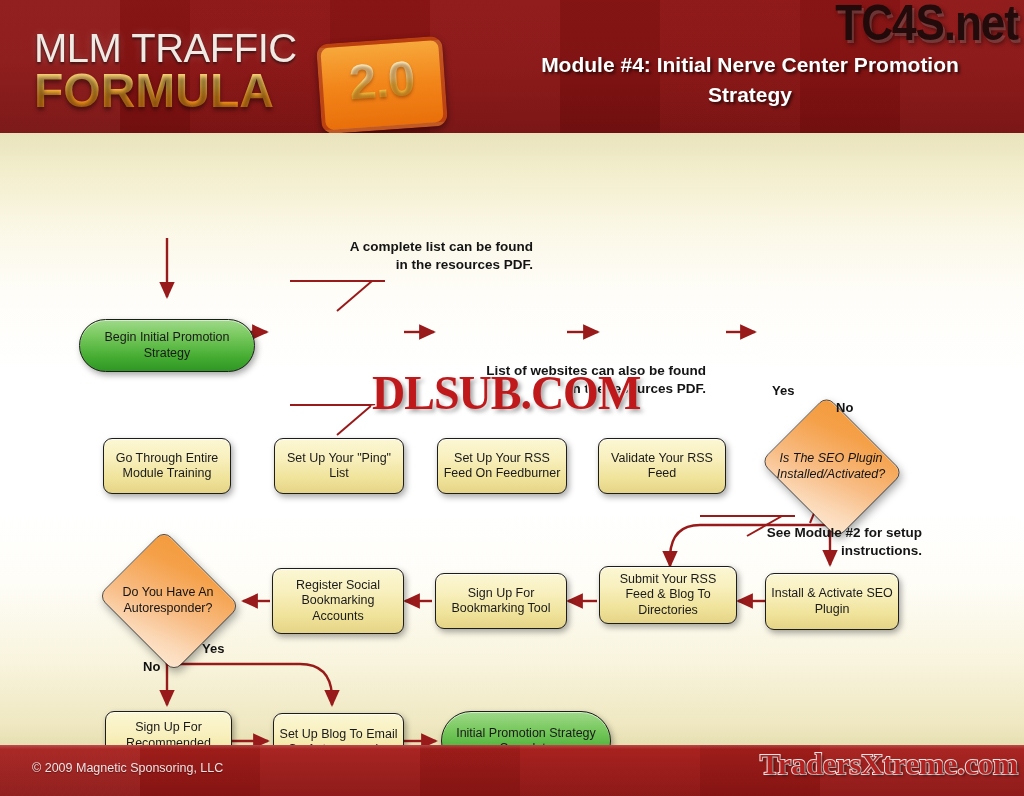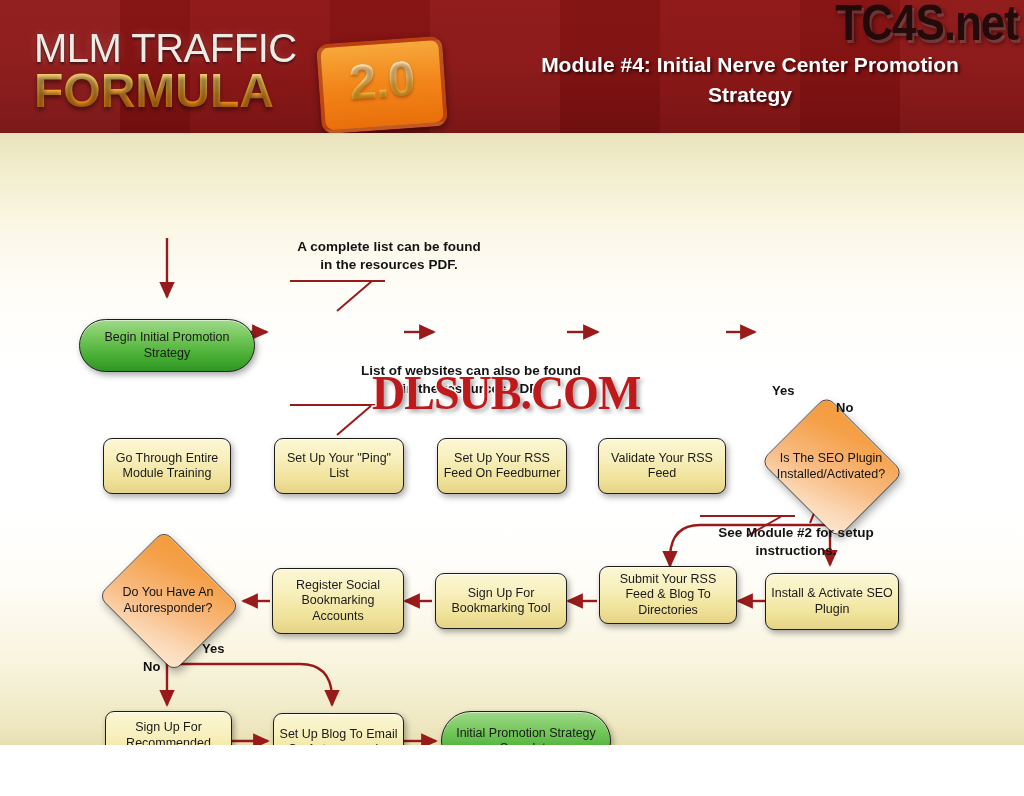--- a/index.html
+++ b/index.html
@@ -136,21 +136,21 @@
     display:flex;align-items:center;justify-content:center;text-align:center;
     font-family:"Liberation Sans", sans-serif;font-size:12.5px;line-height:16px;color:#141414;
   }
 
   
   .svg-layer{position:absolute;left:0;top:0;width:1024px;height:612px;pointer-events:none;}
 
   
   .annot{
     position:absolute;font-family:"Liberation Sans", sans-serif;
-    font-size:13.5px;font-weight:bold;color:#141414;line-height:18px;text-align:center;
+    font-size:13.5px;font-weight:bold;color:#141414;line-height:18px;text-align:right;
   }
   .edge-label{
     position:absolute;font-family:"Liberation Sans", sans-serif;
     font-size:13px;font-weight:bold;color:#111;
   }
 
   
   .dlsub{
     position:absolute;left:372px;top:366px;
     font-family:"Liberation Serif", serif;
@@ -286,21 +286,21 @@
       </div>
 
       <div class="node proc" style="left:437px;top:305px;width:130px;height:56px;">
         <span>Set Up Your RSS Feed On Feedburner</span>
       </div>
 
       <div class="node proc" style="left:598px;top:305px;width:128px;height:56px;">
         <span>Validate Your RSS Feed</span>
       </div>
 
-      <div class="decision" style="left:755px;top:268px;width:152px;height:130px;">
+      <div class="decision" style="left:755px;top:268px;width:152px;height:130px;font-style:italic;">
         <div class="dia"></div>
         <div class="dtxt">
             <span>Is The SEO Plugin Installed/Activated?</span>
           </div>
       </div>
 
       <div class="node proc" style="left:765px;top:440px;width:134px;height:57px;">
         <span>Install &amp; Activate SEO Plugin</span>
       </div>
 
@@ -353,14 +353,18 @@
       <div class="edge-label" style="left:772px;top:250px;">Yes</div>
       <div class="edge-label" style="left:836px;top:267px;">No</div>
       <div class="edge-label" style="left:202px;top:508px;">Yes</div>
       <div class="edge-label" style="left:143px;top:526px;">No</div>
 
     </div>
   </div>
 
   <div class="dlsub">DLSUB.COM</div>
 
+  <div class="footer">
+    <div class="copyright">© 2009 Magnetic Sponsoring, LLC</div>
+    <div class="tx-mark">TradersXtreme.com</div>
+  </div>
 
 </div>
 
 </body></html>

